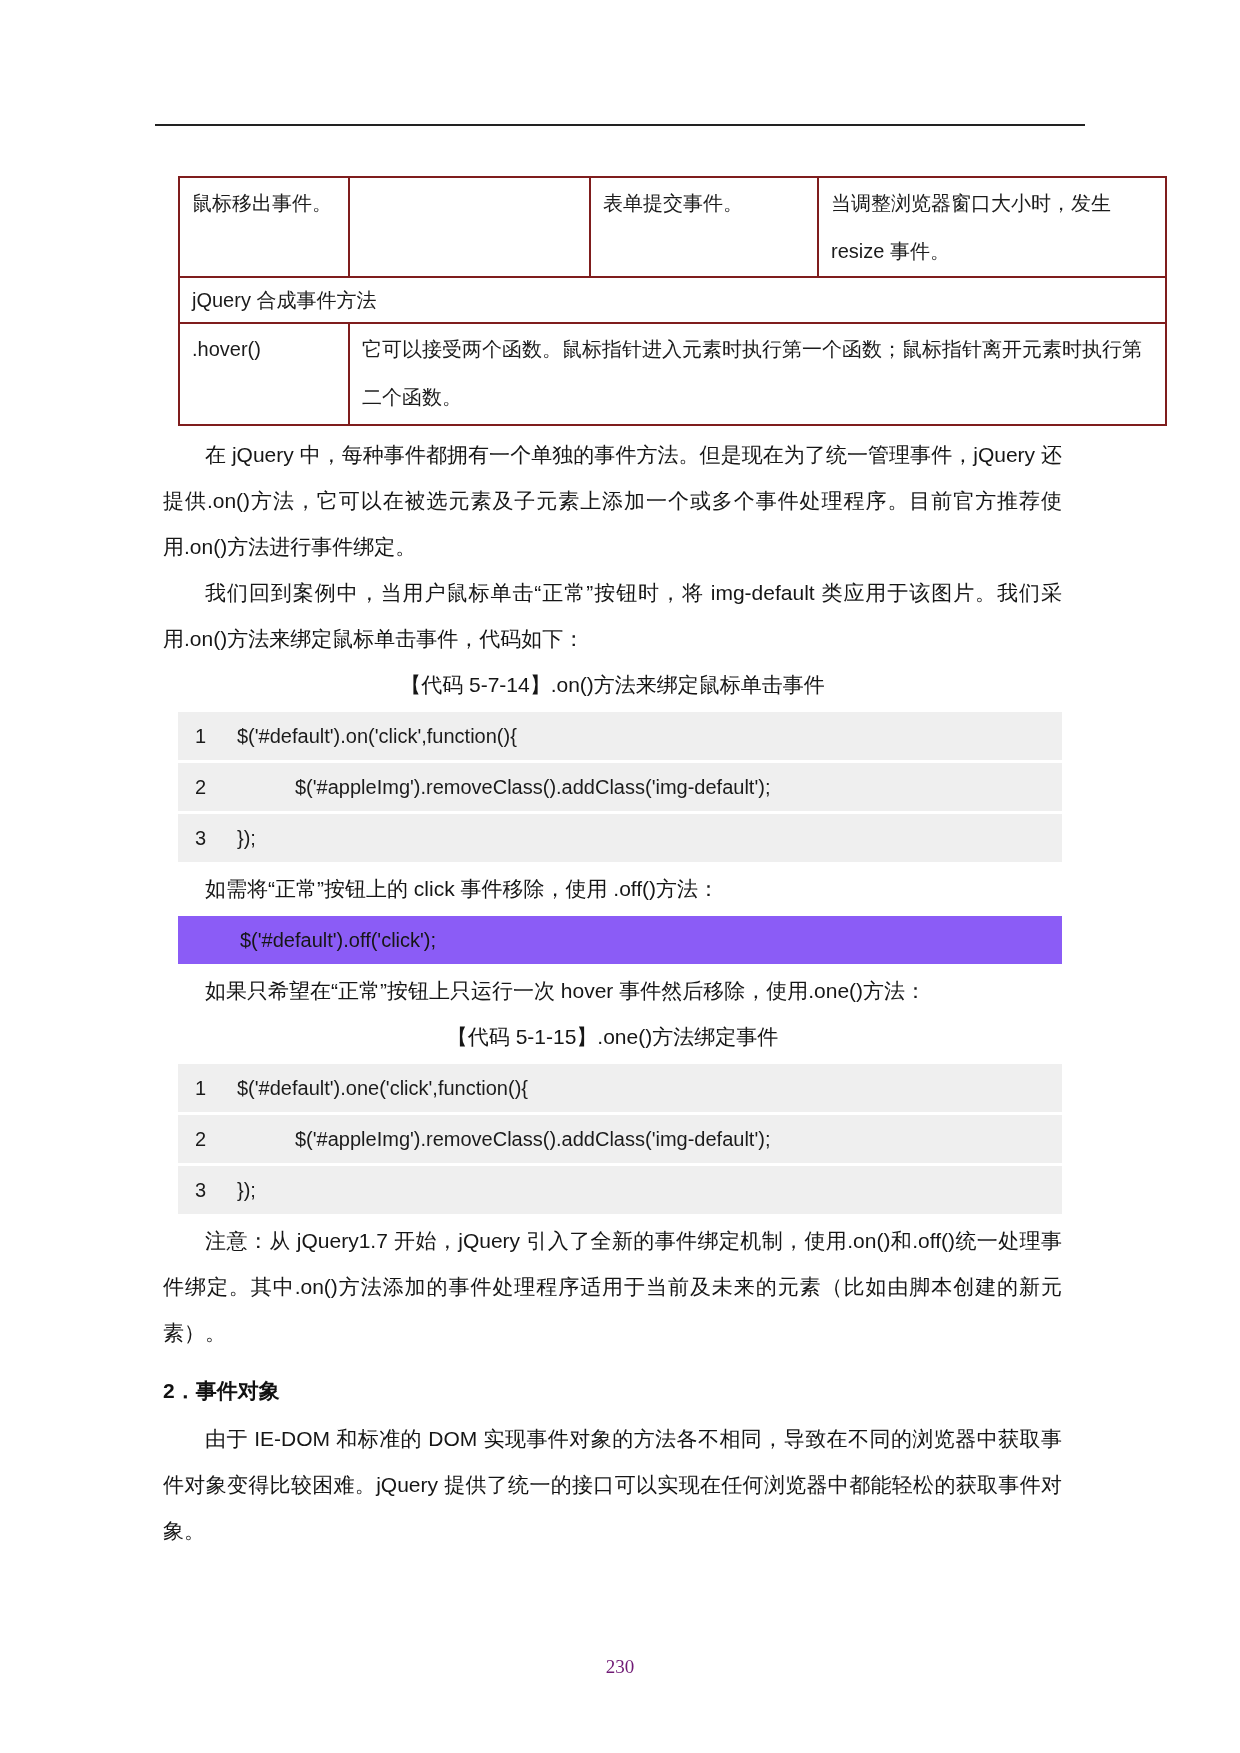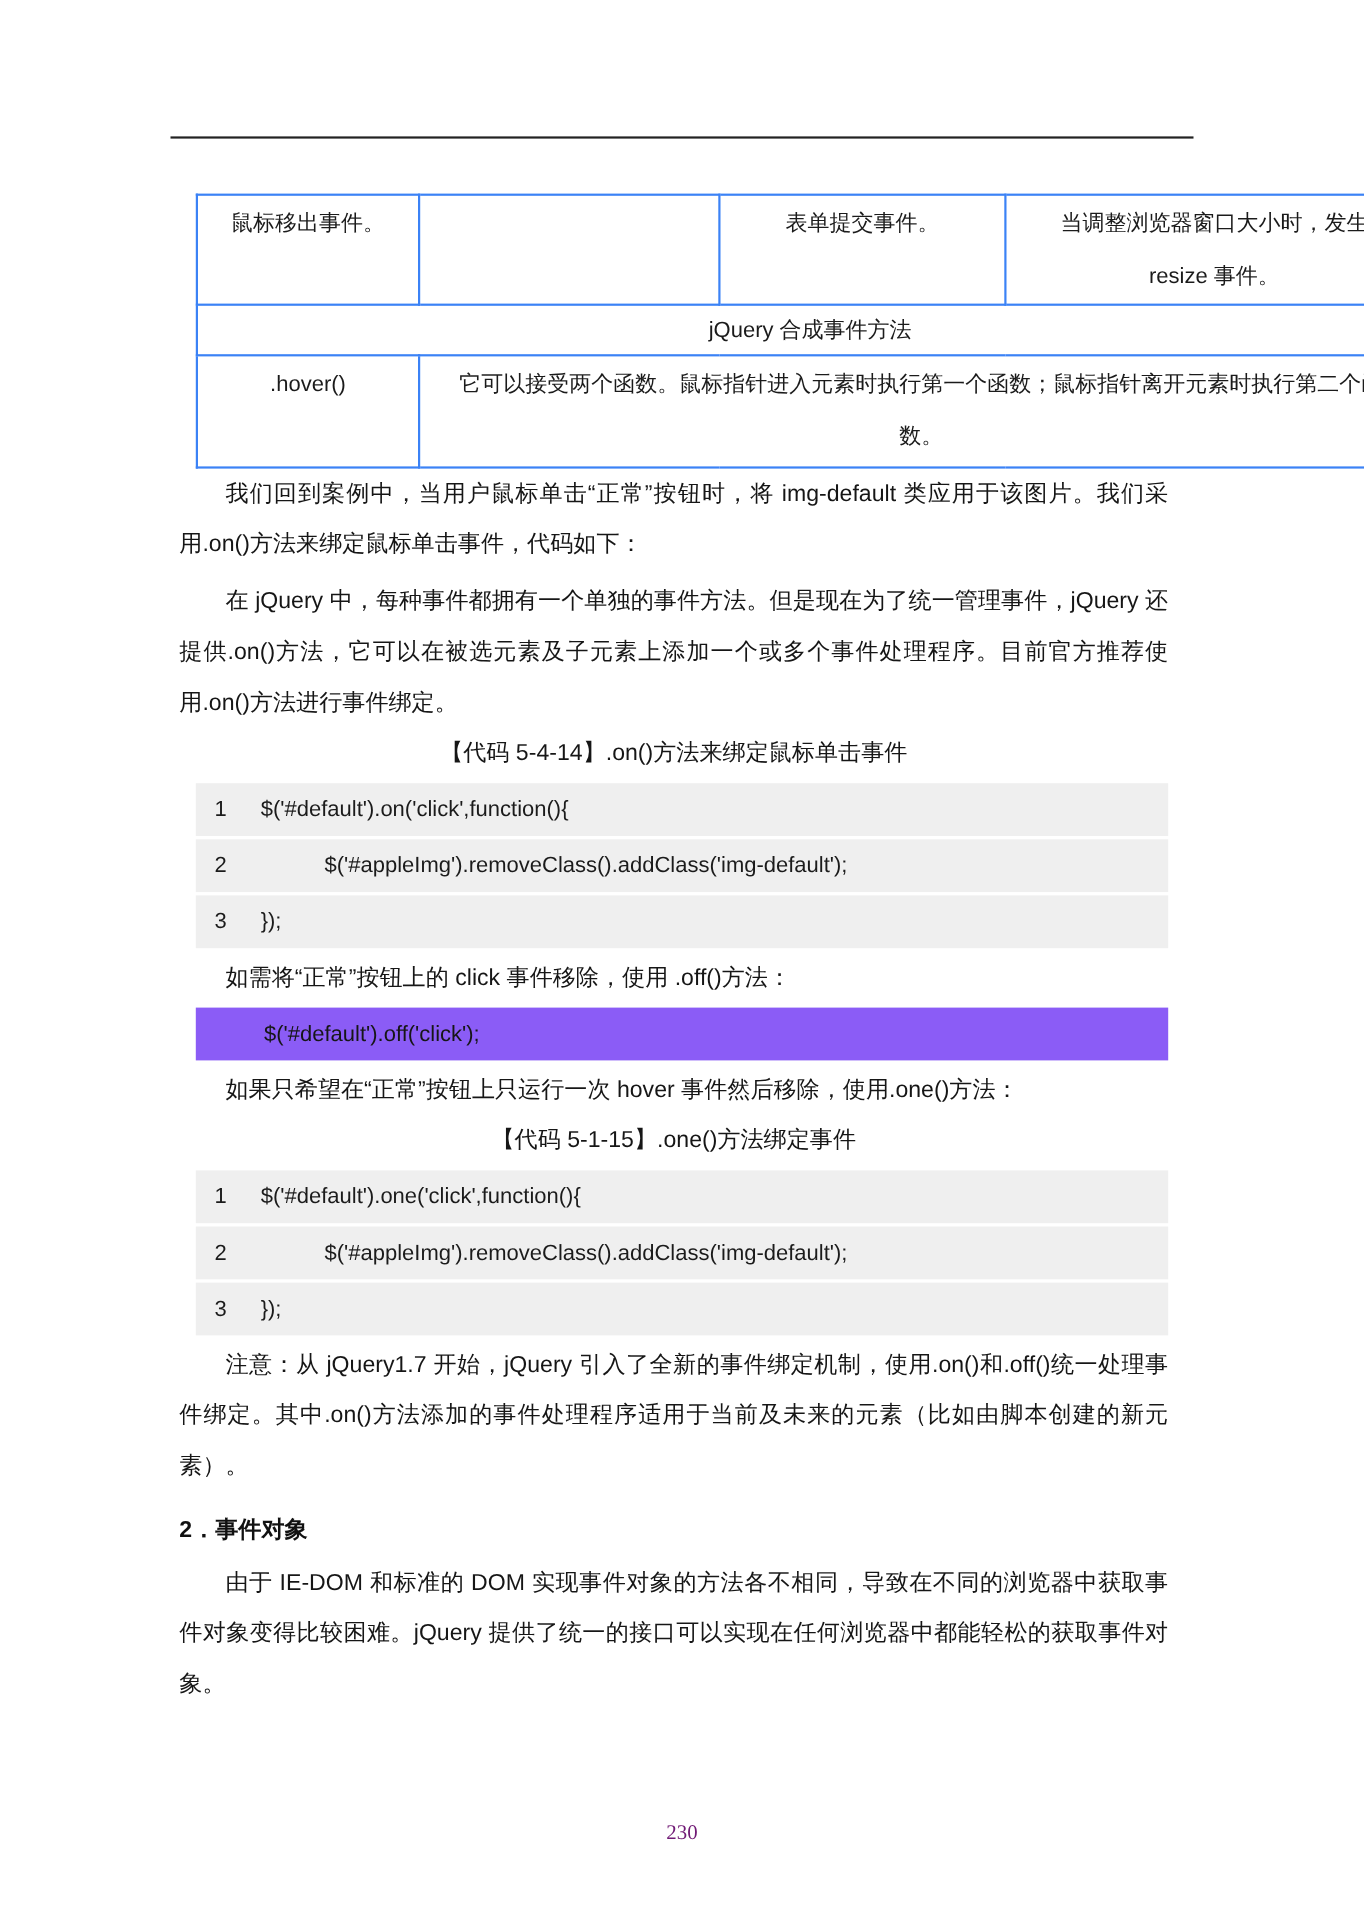--- a/index.html
+++ b/index.html
@@ -15,24 +15,23 @@
   .content {
     position:absolute; left:163px; top:176px; width:899px;
   }
   
   table.doc-table {
     border-collapse:collapse; table-layout:fixed;
     margin-left:15px; width:884px;
     font-size:20px; color:#1b1b1b;
   }
   table.doc-table td {
-    border:2px solid #3b82f6;
-    vertical-align:top; padding:1px 28px;
+    border:2px solid #7f1d1d;
+    vertical-align:top; padding:1px 12px;
     line-height:48px;
-    text-align:center;
   }
   td.c1 { width:144px; } td.c2 { width:215px; } td.c3 { width:202px;margin-left:15px; } td.c4 { width:322px; }
   tr.row-1 td { height:95px; }
   tr.row-2 td { height:42px; line-height:42px; }
   tr.row-3 td { height:98px;margin-left:37px; }
   
   p.para {
     margin:0; font-size:21px; line-height:46px;
     text-indent:2em; text-align:justify;
   }
@@ -84,24 +83,24 @@
     <tr class="row-2">
       <td colspan="4">jQuery 合成事件方法</td>
     </tr>
     <tr class="row-3">
       <td class="c1">.hover()</td>
       <td colspan="3">它可以接受两个函数。鼠标指针进入元素时执行第一个函数；鼠标指针离开元素时执行第二个函数。</td>
     </tr>
   </tbody>
     </table>
 
+  <p class="para p1">在 jQuery 中，每种事件都拥有一个单独的事件方法。但是现在为了统一管理事件，jQuery 还提供.on()方法，它可以在被选元素及子元素上添加一个或多个事件处理程序。目前官方推荐使用.on()方法进行事件绑定。</p>
   <p class="para">我们回到案例中，当用户鼠标单击“正常”按钮时，将 img-default 类应用于该图片。我们采用.on()方法来绑定鼠标单击事件，代码如下：</p>
-  <p class="para p1">在 jQuery 中，每种事件都拥有一个单独的事件方法。但是现在为了统一管理事件，jQuery 还提供.on()方法，它可以在被选元素及子元素上添加一个或多个事件处理程序。目前官方推荐使用.on()方法进行事件绑定。</p>
 
-  <p class="caption">【代码 5-4-14】.on()方法来绑定鼠标单击事件</p>
+  <p class="caption">【代码 5-7-14】.on()方法来绑定鼠标单击事件</p>
 
   <div class="code-block">
     <div class="code-row">
       <span class="code-num">1</span>
       <span class="code-text indent-0">$('#default').on('click',function(){</span>
     </div>
     <div class="code-row">
       <span class="code-num">2</span>
       <span class="code-text indent-1">$('#appleImg').removeClass().addClass('img-default');</span>
     </div>

